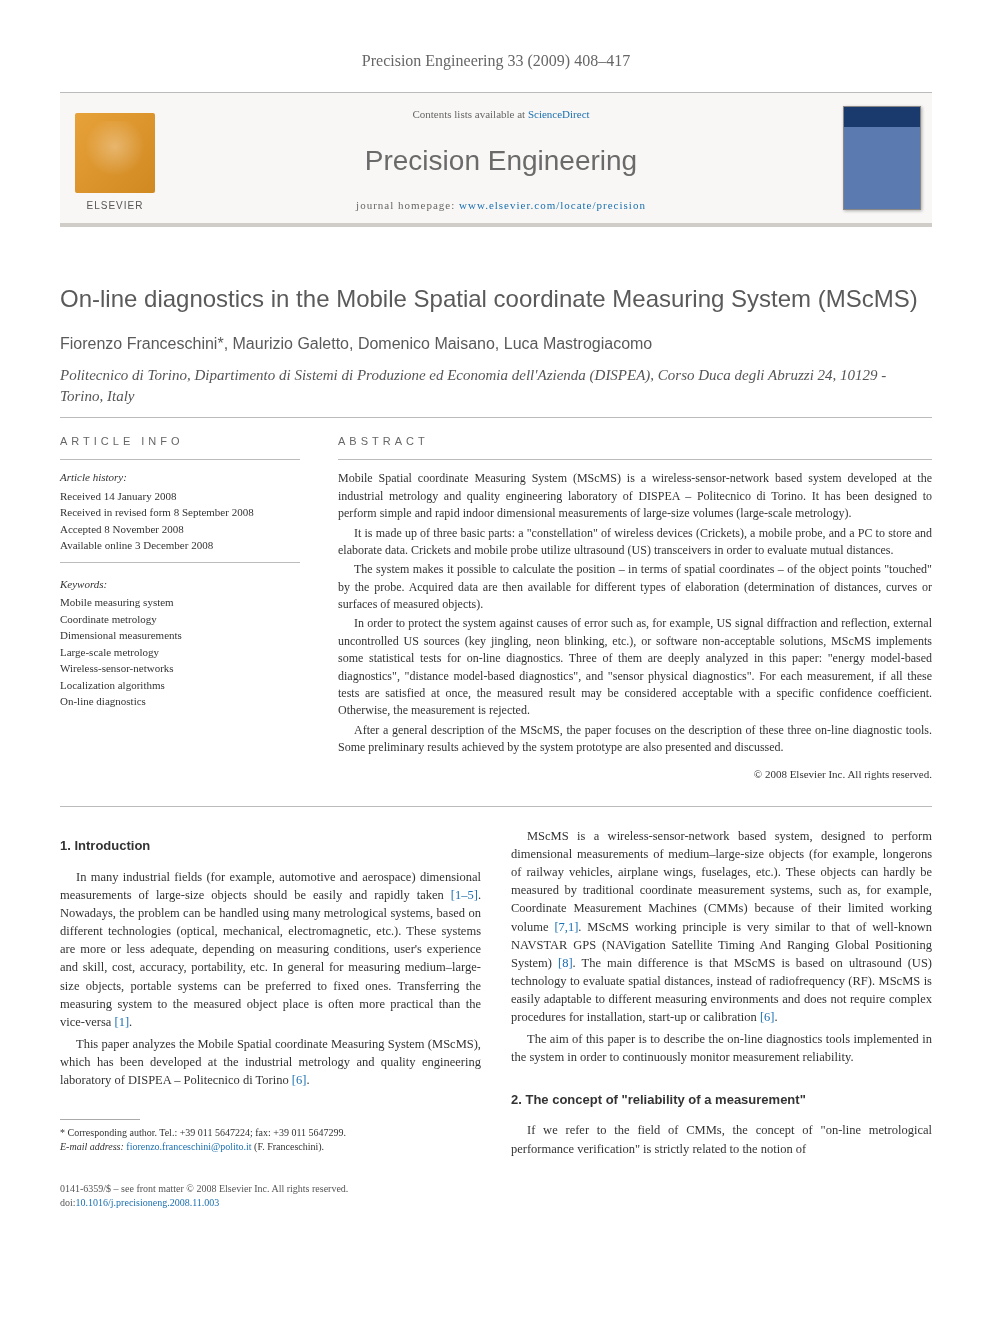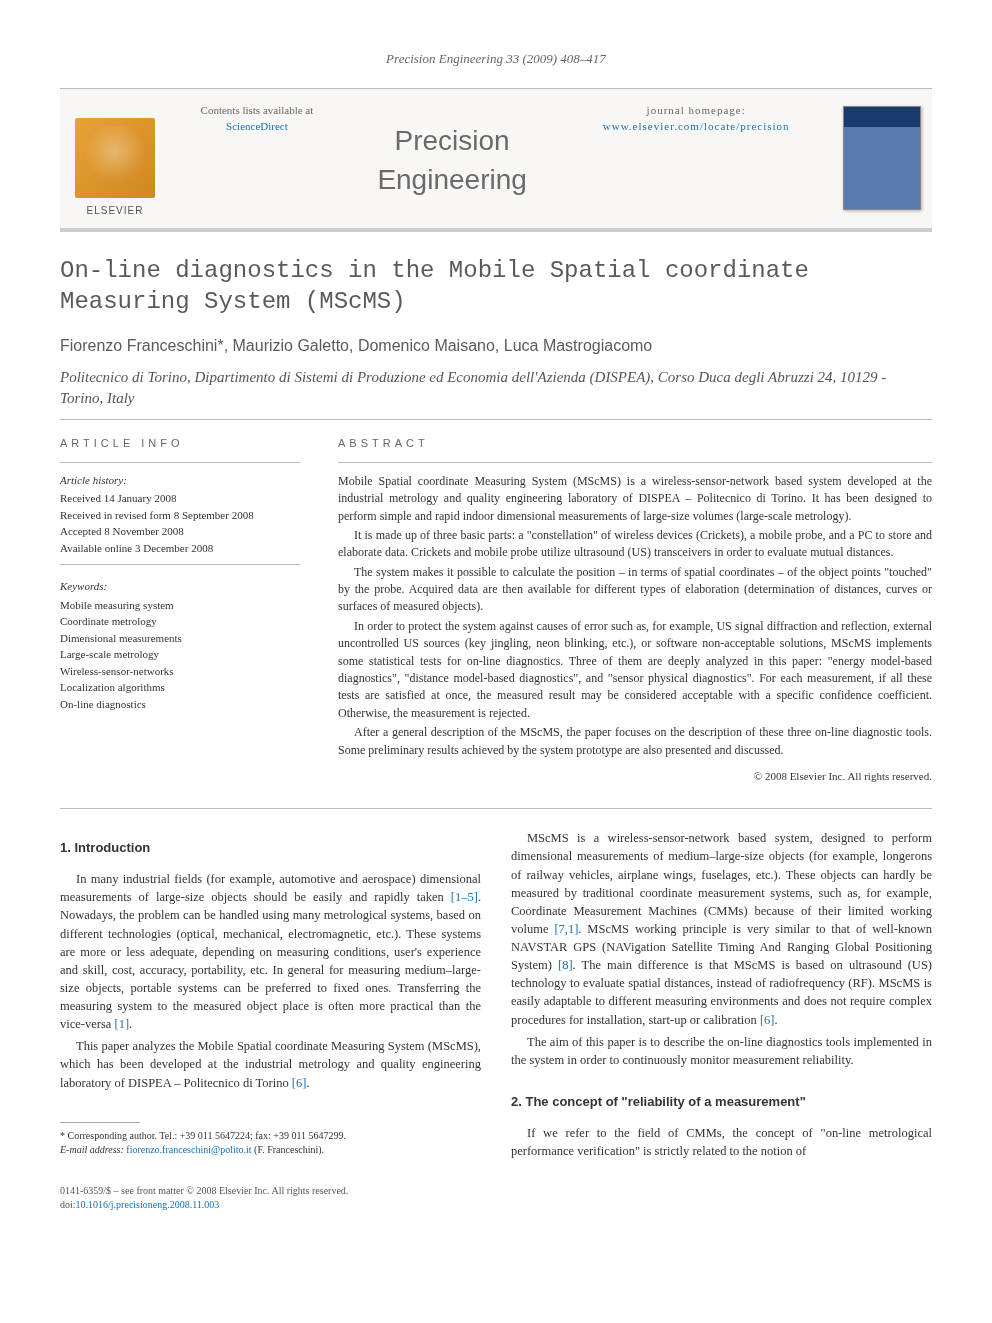--- a/index.html
+++ b/index.html
@@ -8,24 +8,23 @@
     background: #fff;
     width: 992px;
     margin: 0 auto;
     color: #333;
     font-size: 13px;
     line-height: 1.4;
   }
   .page { padding: 50px 60px 40px; }
   .running-head {
     text-align: center;
-    font-size: 13px;
+    font-size: 16px;
     color: #666;
     margin-bottom: 20px;
-    font-style: italic;
   }
   .masthead {
     border-top: 1px solid #bbb;
     border-bottom: 4px solid #d0cdc8;
     background: #f8f7f5;
     padding: 0;
     display: flex;
     align-items: stretch;
   }
   .masthead-left {
@@ -54,21 +53,21 @@
     font-family: Arial, sans-serif;
     font-size: 10px;
     letter-spacing: 1px;
     color: #555;
   }
   .masthead-center {
     flex: 1;
     text-align: center;
     padding: 14px 10px 10px;
     display: flex;
-    flex-direction: row;
+    flex-direction: column;
     justify-content: space-between;
   }
   .contents-line { font-size: 11px; color: #666; }
   .contents-line a { color: #1a6fb0; text-decoration: none; }
   .journal-name {
     font-family: Arial, sans-serif;
     font-size: 28px;
     color: #6a6a6a;
     font-weight: normal;
     margin: 18px 0;
@@ -94,25 +93,25 @@
     box-shadow: 1px 1px 3px rgba(0,0,0,0.3);
     position: relative;
   }
   .cover-thumb::before {
     content: "";
     position: absolute;
     top: 4px; left: 4px; right: 4px; height: 10px;
     font-size: 5px;
   }
   .article-title {
-    font-family: Liberation Mono, monospace;
+    font-family: Liberation Sans, sans-serif;
     font-size: 24px;
     font-weight: normal;
     color: #5a5a5a;
-    margin: 23px 0 18px;
+    margin: 56px 0 18px;
     line-height: 1.3;
   }
   .authors {
     font-family: Arial, sans-serif;
     font-size: 16px;
     color: #5a5a5a;
     margin-bottom: 10px;
   }
   .affiliation {
     font-style: italic;

